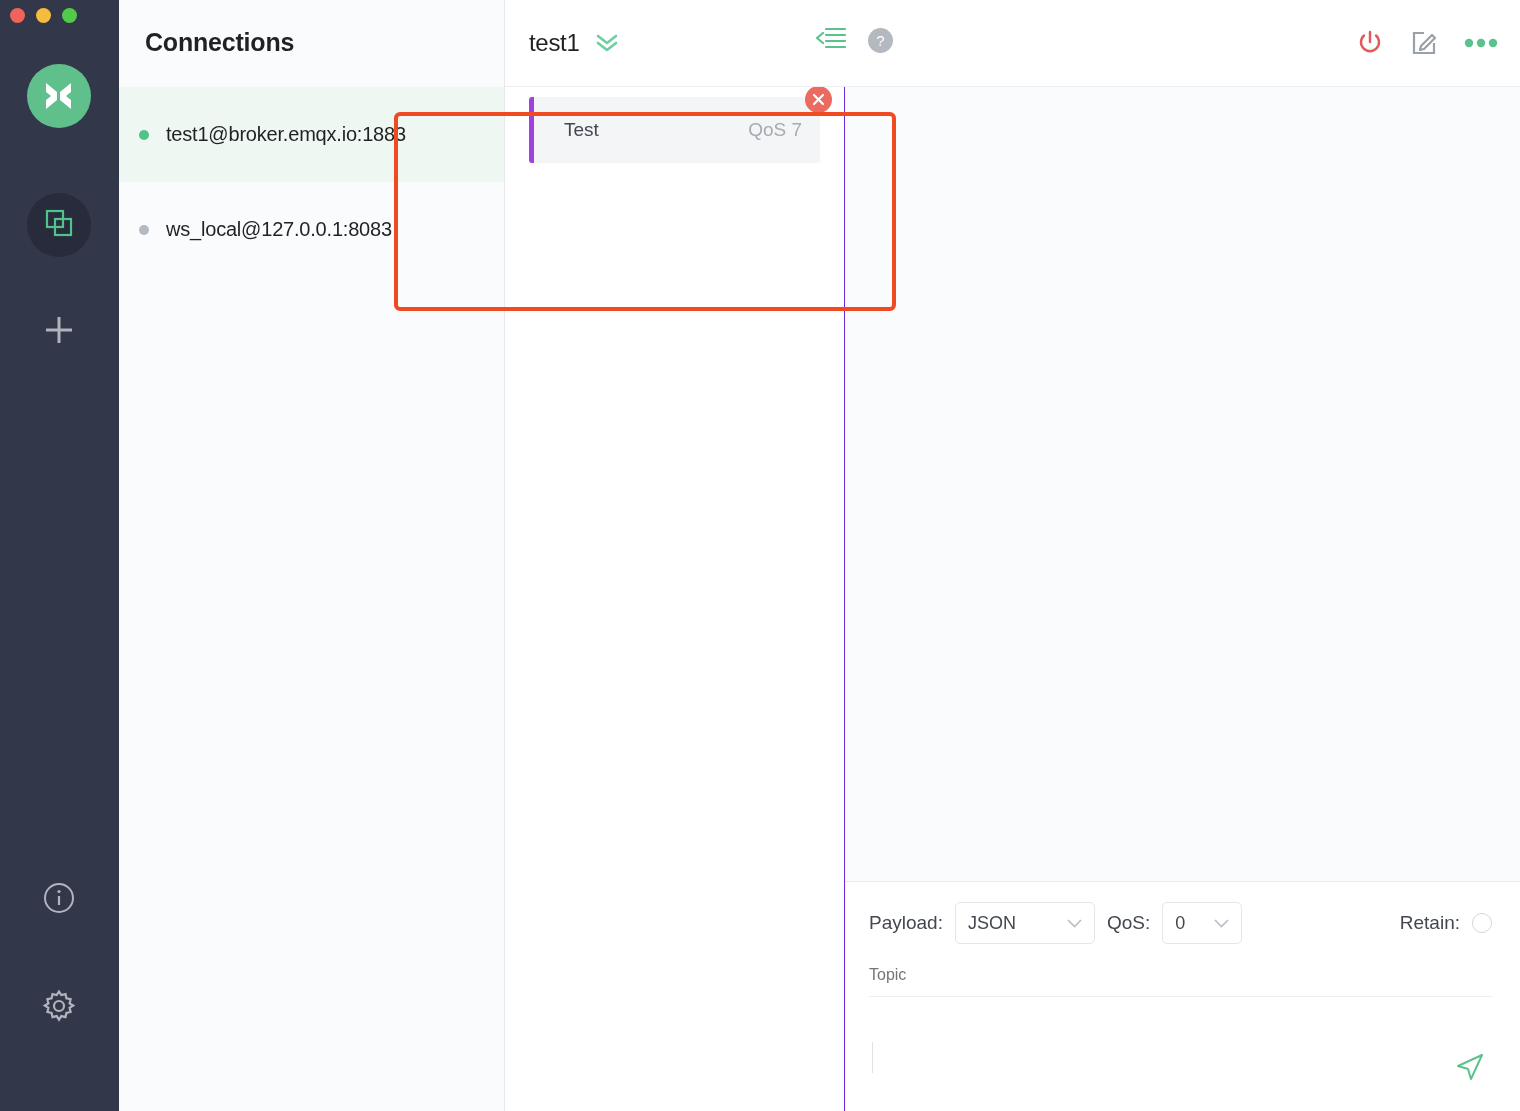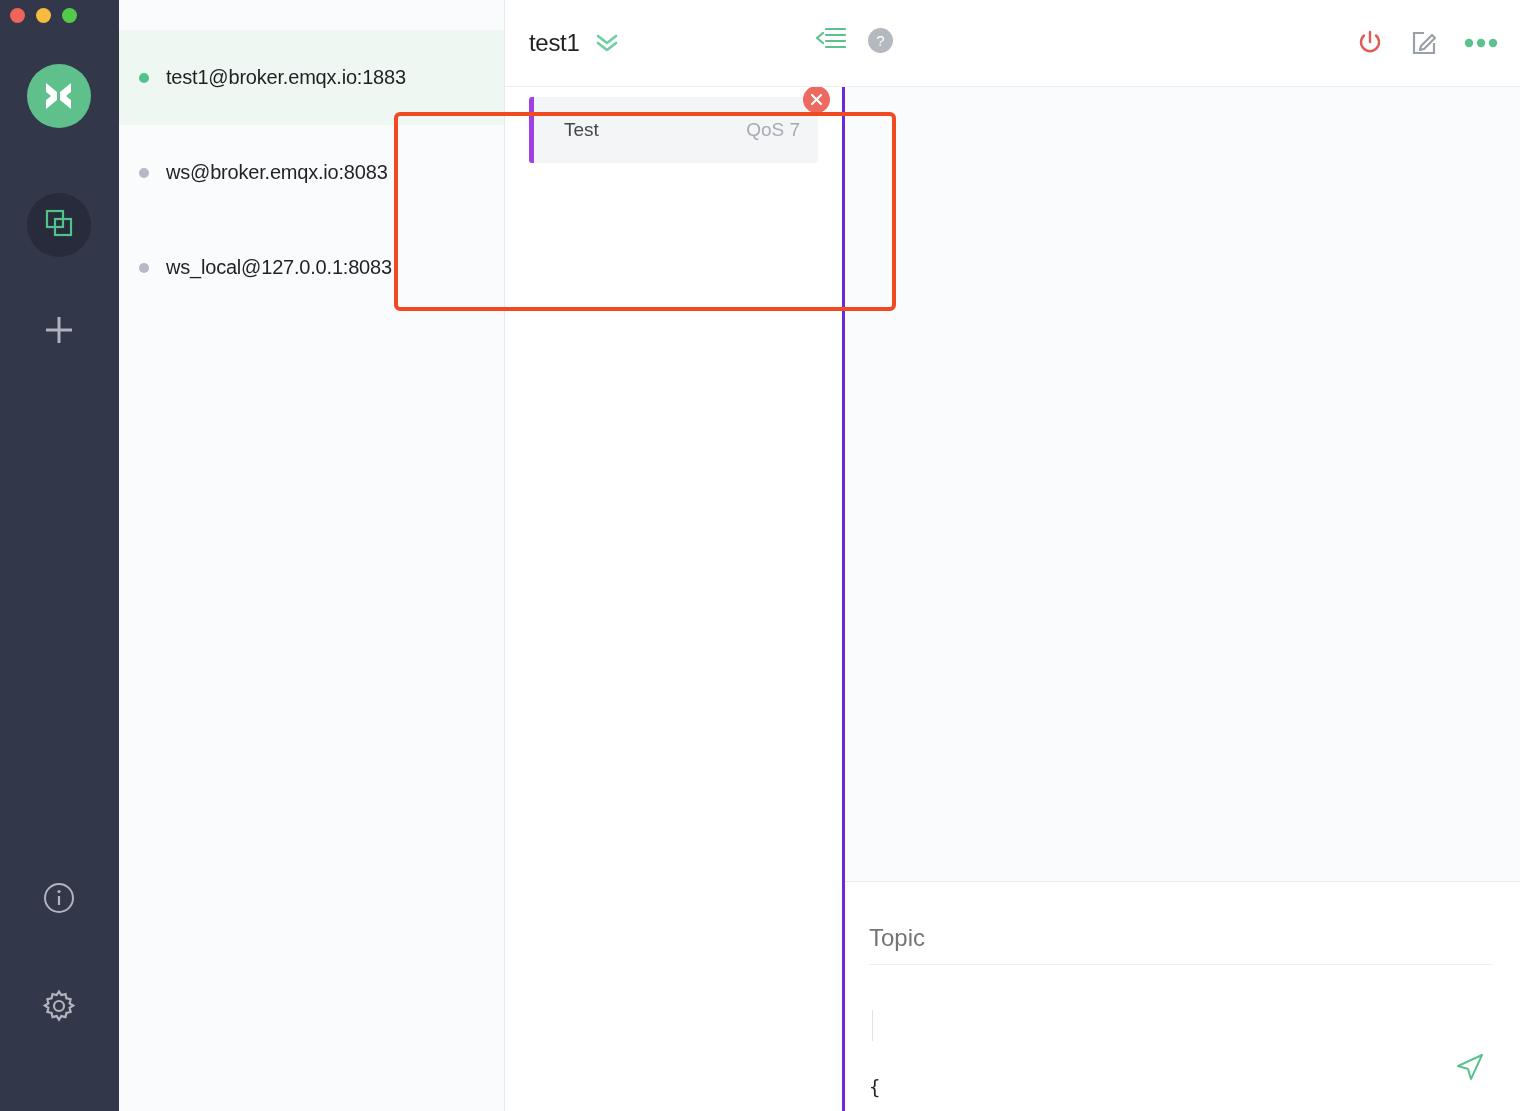--- a/index.html
+++ b/index.html
@@ -73,21 +73,21 @@
   }
   .conn-item.selected .conn-dot { background: #4fc38a; }
   .conn-name {
     font-size: 20px; color: #1f2225; letter-spacing: -0.2px;
     white-space: nowrap;
   }
 
   
   .subs {
     width: 340px; flex: 0 0 340px;
-    border-right: 3px solid #6d28d9;
+    border-right: 1px solid #6d28d9;
     background: #ffffff;
     position: relative;
     padding-top: 87px;
   }
   .subs-header {
     position: absolute; top: 0; left: 0; right: 0;
     height: 87px;
     display: flex; align-items: center; justify-content: center;
     background: #ffffff;
   }
@@ -200,21 +200,21 @@
   .pub-select .val { font-size: 18px; color: #43484f; }
   .pub-select .caret { margin-left: auto; color: #b9bec6; }
   .retain-wrap { margin-left: auto; display: flex; align-items: center; gap: 12px; }
   .retain-circle {
     width: 20px; height: 20px; border-radius: 50%;
     border: 1.5px solid #d2d6dc; background: #fff;
     cursor: pointer;
   }
   .topic-input {
     margin-top: 22px;
-    font-size: 24px; color: #b1b6bd;
+    font-size: 16px; color: #b1b6bd;
     border: none; outline: none; width: 100%;
     padding-bottom: 12px;
     border-bottom: 1px solid #edeff2;
     background: transparent;
     font-family: "Liberation Sans", sans-serif;
   }
   .code {
     margin-top: 14px;
     font-family: "DejaVu Sans Mono", monospace;
     font-size: 19px; line-height: 31px;
@@ -347,28 +347,25 @@
           <g fill="none" stroke="#b0b5bd" stroke-width="2.2">
             <circle cx="18" cy="18" r="5"></circle>
             <path d="M18 3.5 l2.3 3.6 4.2-1 .9 4.2 4.2 .9 -1 4.2 3.6 2.2 -3.6 2.2 1 4.2 -4.2 .9 -.9 4.2 -4.2-1 -2.3 3.6 -2.3-3.6 -4.2 1 -.9-4.2 -4.2-.9 1-4.2 -3.6-2.2 3.6-2.2 -1-4.2 4.2-.9 .9-4.2 4.2 1 Z"></path>
           </g>
         </svg>
       </span>
     </div>
   </div>
 
   <div class="connections">
+    <div class="connections-title">Connections</div>
     <div class="conn-list">
       <div class="conn-item selected">
         <span class="conn-dot"></span>
         <span class="conn-name">test1@broker.emqx.io:1883</span>
-      </div>
-      <div class="conn-item">
-        <span class="conn-dot"></span>
-        <span class="conn-name">ws@broker.emqx.io:8083</span>
       </div>
       <div class="conn-item">
         <span class="conn-dot"></span>
         <span class="conn-name">ws_local@127.0.0.1:8083</span>
       </div>
     </div>
   </div>
 
   <div class="subs">
     <div class="subs-header">
@@ -408,20 +405,46 @@
       <div class="filter-group">
         <div class="filter-btn active">All</div>
         <div class="filter-btn">Received</div>
         <div class="filter-btn">Published</div>
       </div>
     </div>
 
     <div class="msg-body"></div>
 
     <div class="publish">
+      <div class="pub-row">
+        <span class="pub-label">Payload:</span>
+        <div class="pub-select json">
+          <span class="val">JSON</span>
+          <span class="caret">
+            <svg width="15" height="9" viewBox="0 0 15 9">
+              <polyline points="1,1 7.5,7.5 14,1" fill="none" stroke="#b9bec6" stroke-width="1.7"></polyline>
+            </svg>
+          </span>
+        </div>
+
+        <span class="pub-label">QoS:</span>
+        <div class="pub-select qos">
+          <span class="val">0</span>
+          <span class="caret">
+            <svg width="15" height="9" viewBox="0 0 15 9">
+              <polyline points="1,1 7.5,7.5 14,1" fill="none" stroke="#b9bec6" stroke-width="1.7"></polyline>
+            </svg>
+          </span>
+        </div>
+
+        <div class="retain-wrap">
+          <span class="pub-label">Retain:</span>
+          <span class="retain-circle"></span>
+        </div>
+      </div>
 
       <input class="topic-input" placeholder="Topic" style="">
 
       <div class="code">
         <span class="indent-guide"></span>
         <div>{</div>
         
         
       </div>
 

